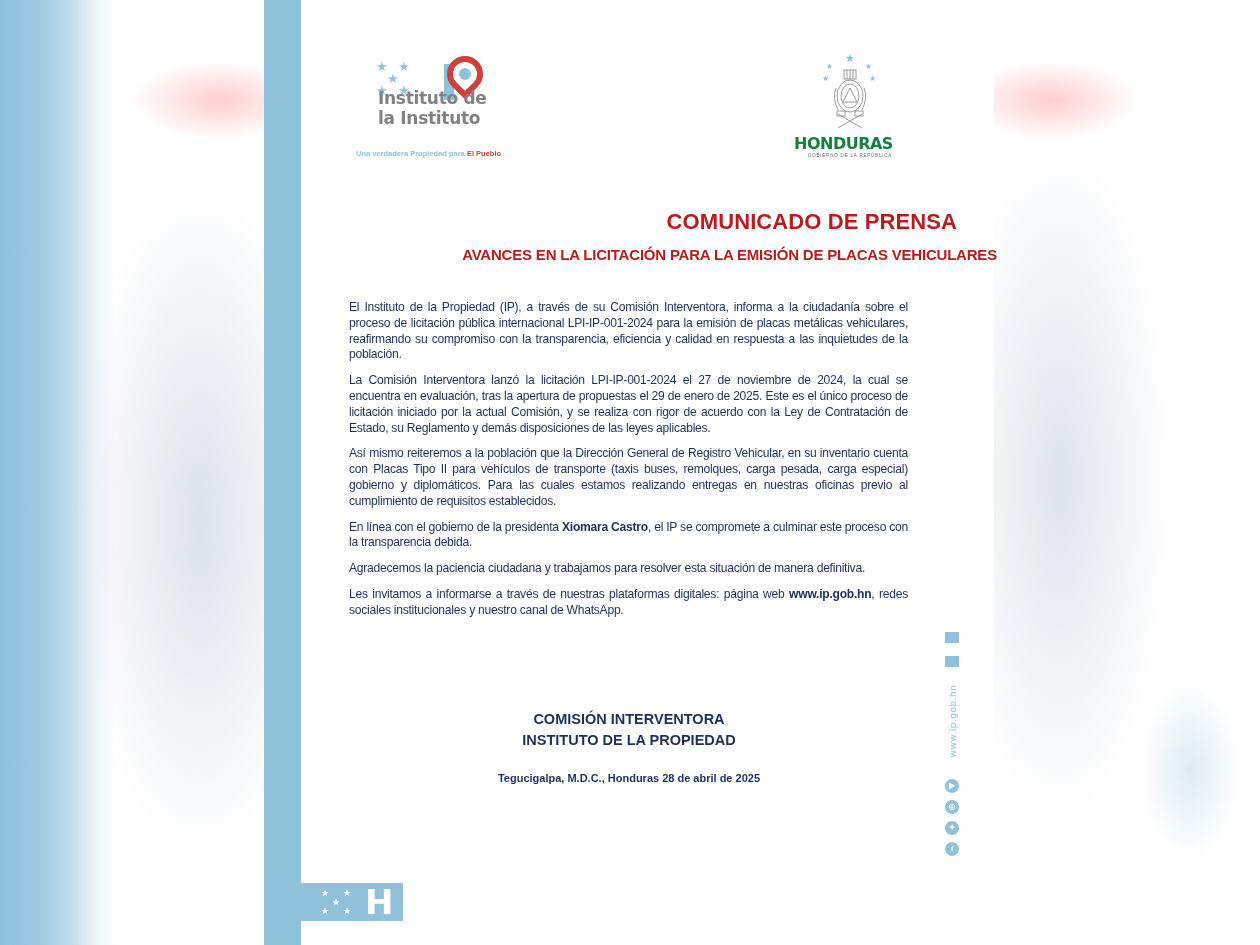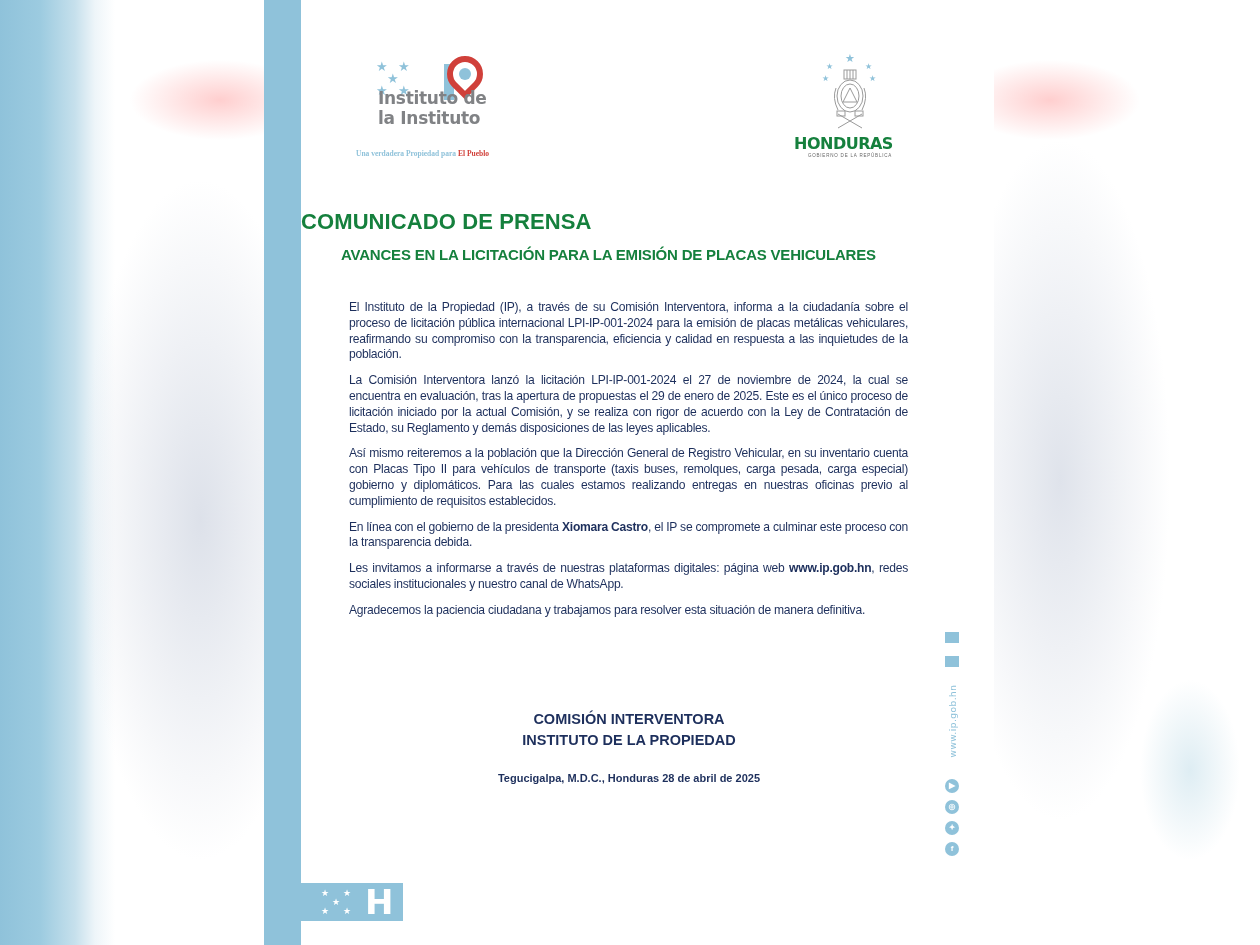--- a/index.html
+++ b/index.html
@@ -42,42 +42,42 @@
       position: absolute; left: 103px; top: 16px; width: 12px; height: 12px; border-radius: 50%;
       background: #8fc2da;
     }
     .ip-name {
       position: absolute; left: 22px; top: 36px; width: 160px;
       font-family: "DejaVu Sans", sans-serif; font-weight: bold; color: #808285;
       font-size: 17px; line-height: 20px; letter-spacing: -0.3px;
     }
     .ip-tagline {
       position: absolute; left: 0; top: 97px; white-space: nowrap;
-      font-family: Liberation Serif, serif; font-size: 7.5px; color: #8fc2da; font-weight: bold;
+      font-family: Liberation Sans, sans-serif; font-size: 7.5px; color: #8fc2da; font-weight: bold;
     }
     .ip-tagline .red { color: #d0403a; }
 
     .hn-logo { position: absolute; left: 530px; top: 54px; width: 112px; height: 108px; }
     .hn-stars { position: absolute; left: 0; top: 0; width: 112px; height: 40px; }
     .hn-star { position: absolute; color: #8fc2da; font-size: 8px; }
     .hn-star.big { font-size: 11px; }
     .hn-crest {
       position: absolute; left: 36px; top: 14px; width: 40px; height: 62px;
     }
     .hn-word {
       position: absolute; left: 0; top: 80px; width: 112px; text-align: left;
       font-family: "DejaVu Sans", sans-serif; font-weight: bold; color: #15803d; font-size: 16px; letter-spacing: -0.5px;
     }
     .hn-sub {
       position: absolute; left: 0; top: 99px; width: 112px; text-align: center;
       font-size: 4.5px; letter-spacing: 0.8px; color: #666;
     }
     
     .title {
-      position: absolute; left: 37px; width: 656px; text-align: left; color: #15803d; font-weight: bold;
+      position: absolute; left: 37px; width: 656px; text-align: right; color: #b91c1c; font-weight: bold;
       font-family: "Liberation Sans", sans-serif;
     }
     .title-main { top: 209px; font-size: 22px; letter-spacing: 0.1px; }
     .title-sub { top: 246px; font-size: 15px; letter-spacing: -0.2px; margin-left: 40px; }
     
     .body-text {
       position: absolute; left: 85px; top: 300px; width: 559px;
       color: #1d2f5c; font-size: 12.1px; line-height: 15.8px; text-align: justify;
       letter-spacing: -0.25px;
       font-family: "Liberation Sans", sans-serif;
@@ -177,22 +177,22 @@
   </div>
 
   <div class="title title-main">COMUNICADO DE PRENSA</div>
   <div class="title title-sub">AVANCES EN LA LICITACIÓN PARA LA EMISIÓN DE PLACAS VEHICULARES</div>
 
   <div class="body-text">
     <p>El Instituto de la Propiedad (IP), a través de su Comisión Interventora, informa a la ciudadanía sobre el proceso de licitación pública internacional LPI-IP-001-2024 para la emisión de placas metálicas vehiculares, reafirmando su compromiso con la transparencia, eficiencia y calidad en respuesta a las inquietudes de la población.</p>
     <p>La Comisión Interventora lanzó la licitación LPI-IP-001-2024 el 27 de noviembre de 2024, la cual se encuentra en evaluación, tras la apertura de propuestas el 29 de enero de 2025. Este es el único proceso de licitación iniciado por la actual Comisión, y se realiza con rigor de acuerdo con la Ley de Contratación de Estado, su Reglamento y demás disposiciones de las leyes aplicables.</p>
     <p>Así mismo reiteremos a la población que la Dirección General de Registro Vehicular, en su inventario cuenta con Placas Tipo II para vehículos de transporte (taxis buses, remolques, carga pesada, carga especial) gobierno y diplomáticos. Para las cuales estamos realizando entregas en nuestras oficinas previo al cumplimiento de requisitos establecidos.</p>
     <p><span>En línea con el gobierno de la presidenta </span><b>Xiomara Castro</b><span>, el IP se compromete a culminar este proceso con la transparencia debida.</span></p>
+    <p>Agradecemos la paciencia ciudadana y trabajamos para resolver esta situación de manera definitiva.</p>
     <p><span>Les invitamos a informarse a través de nuestras plataformas digitales: página web </span><b>www.ip.gob.hn</b><span>, redes sociales institucionales y nuestro canal de WhatsApp.</span></p>
-    <p>Agradecemos la paciencia ciudadana y trabajamos para resolver esta situación de manera definitiva.</p>
   </div>
 
   <div class="sig sig-line1">COMISIÓN INTERVENTORA</div>
   <div class="sig sig-line2">INSTITUTO DE LA PROPIEDAD</div>
   <div class="sig sig-date">Tegucigalpa, M.D.C., Honduras 28 de abril de 2025</div>
 
   <div class="sq sq1"></div>
   <div class="sq sq2"></div>
   <div class="vert-url">www.ip.gob.hn</div>
   <div class="social s1">▶</div>

